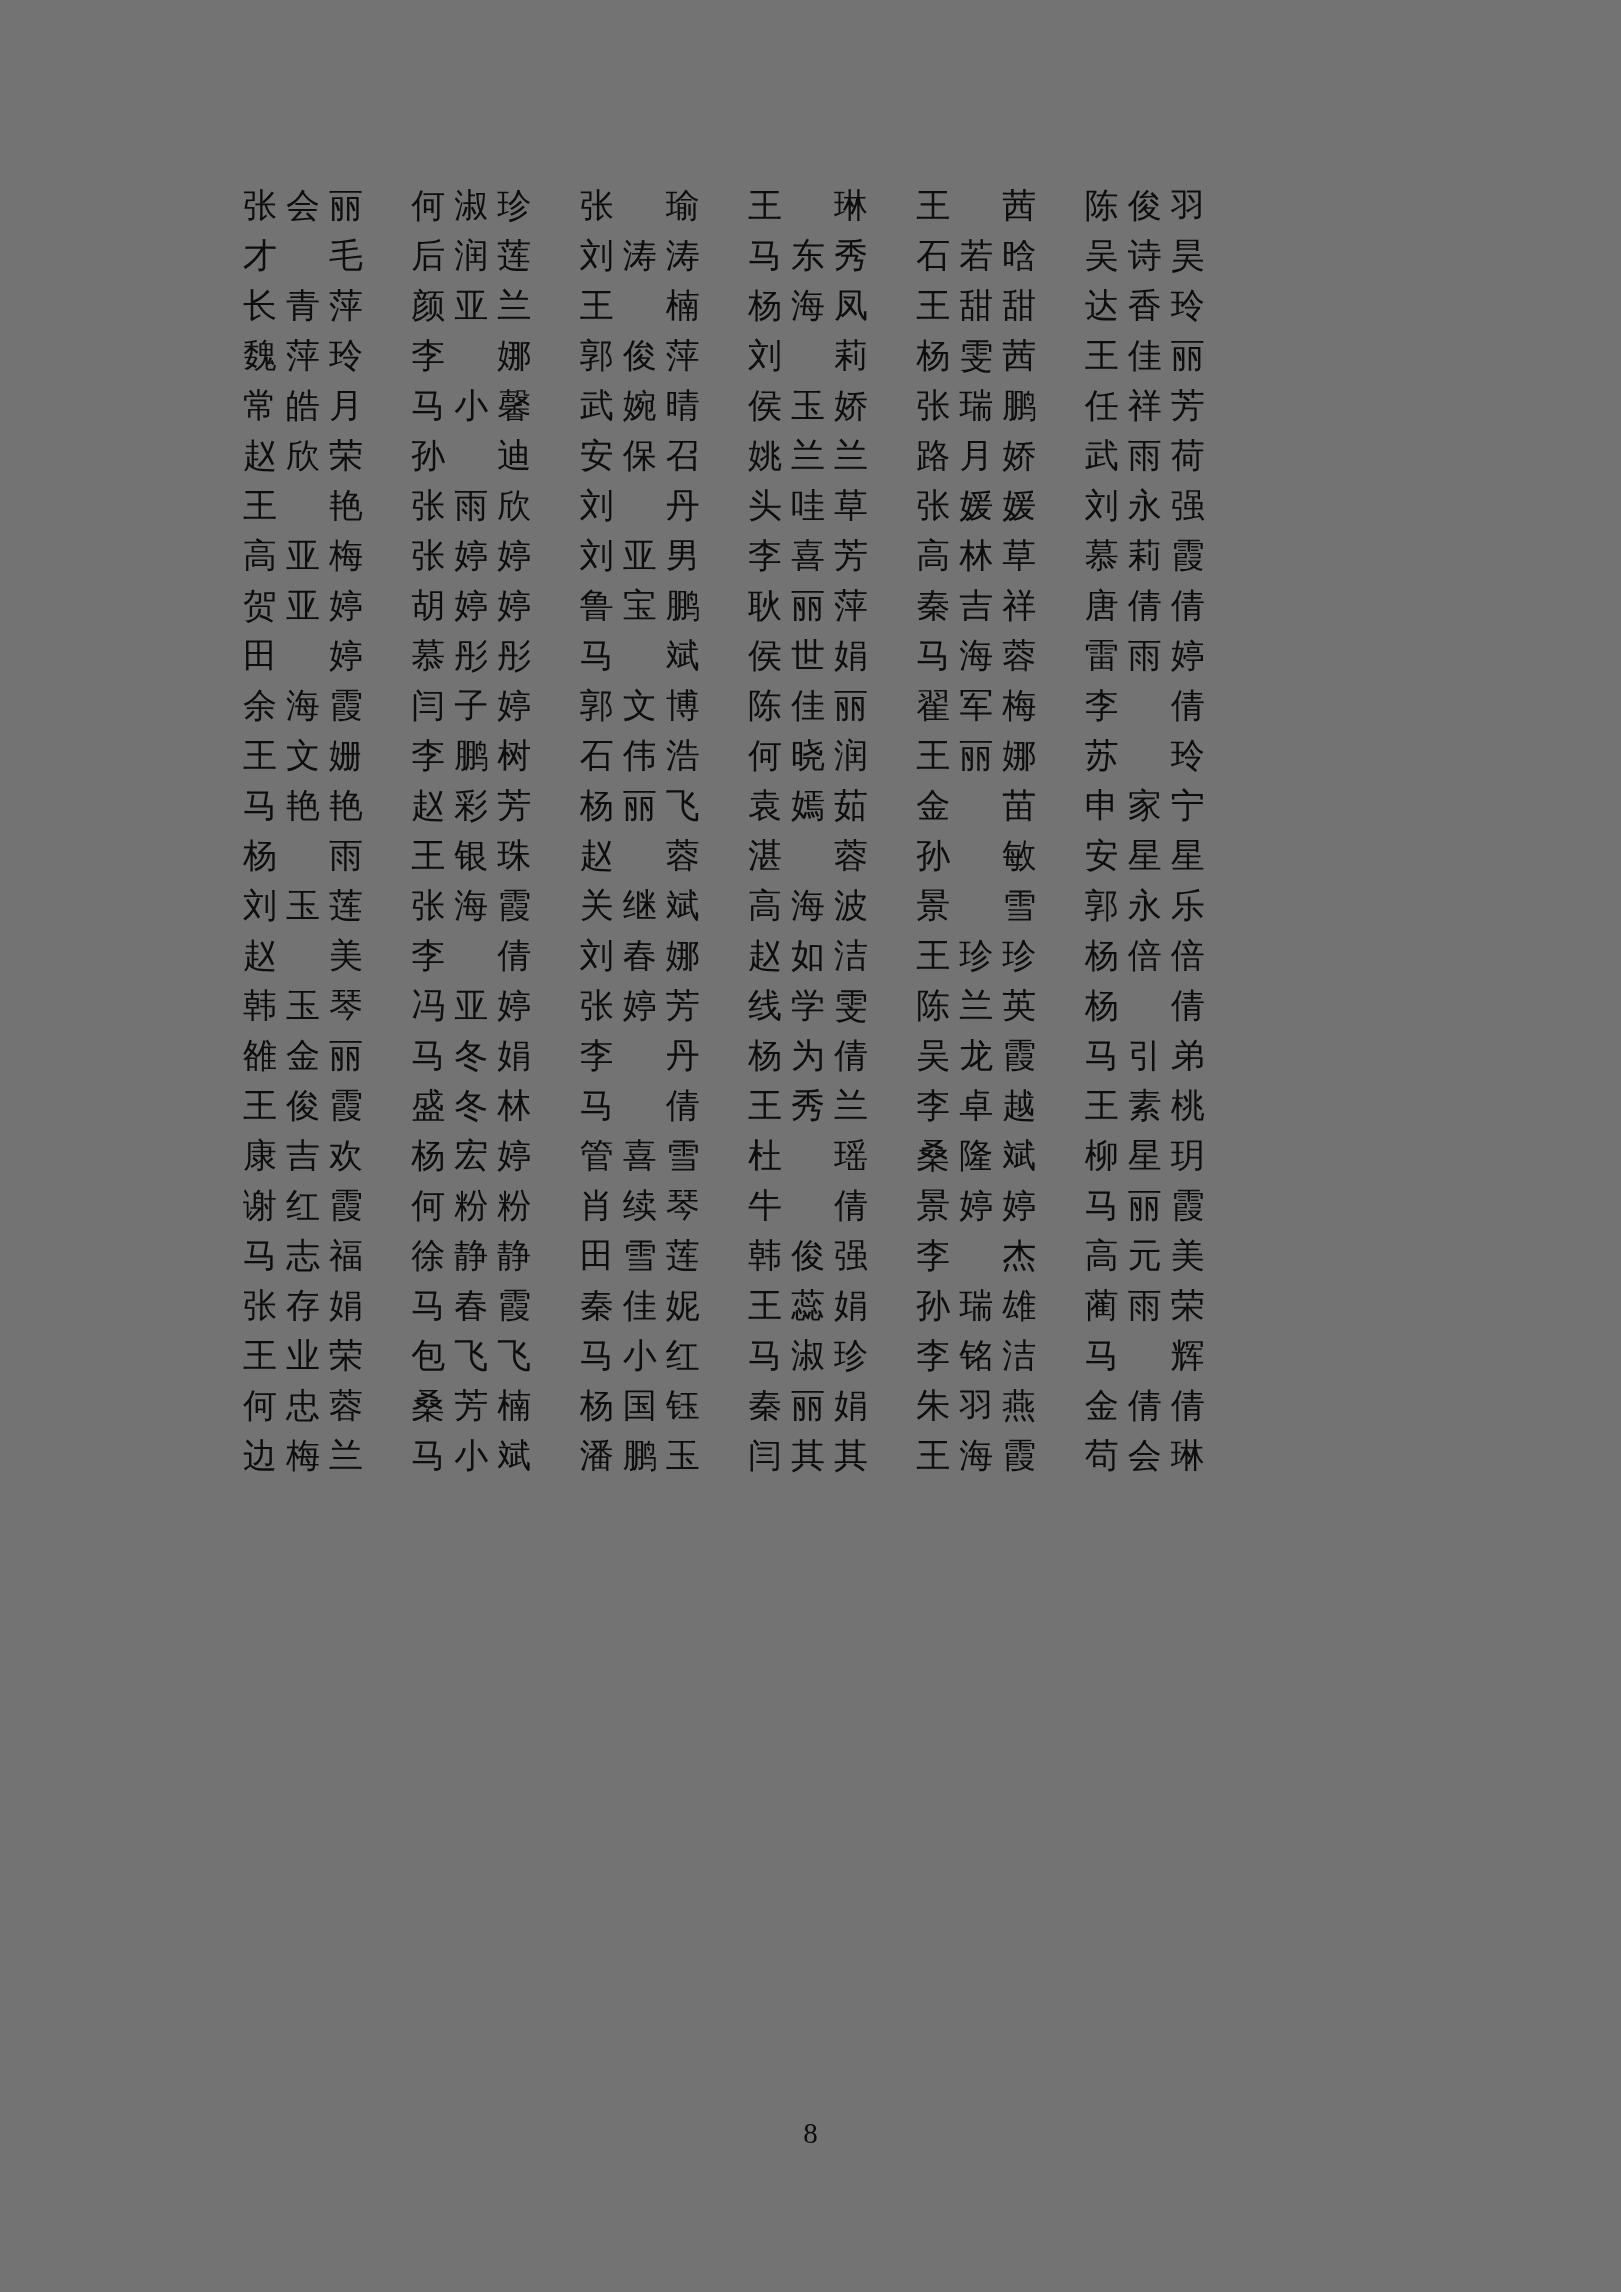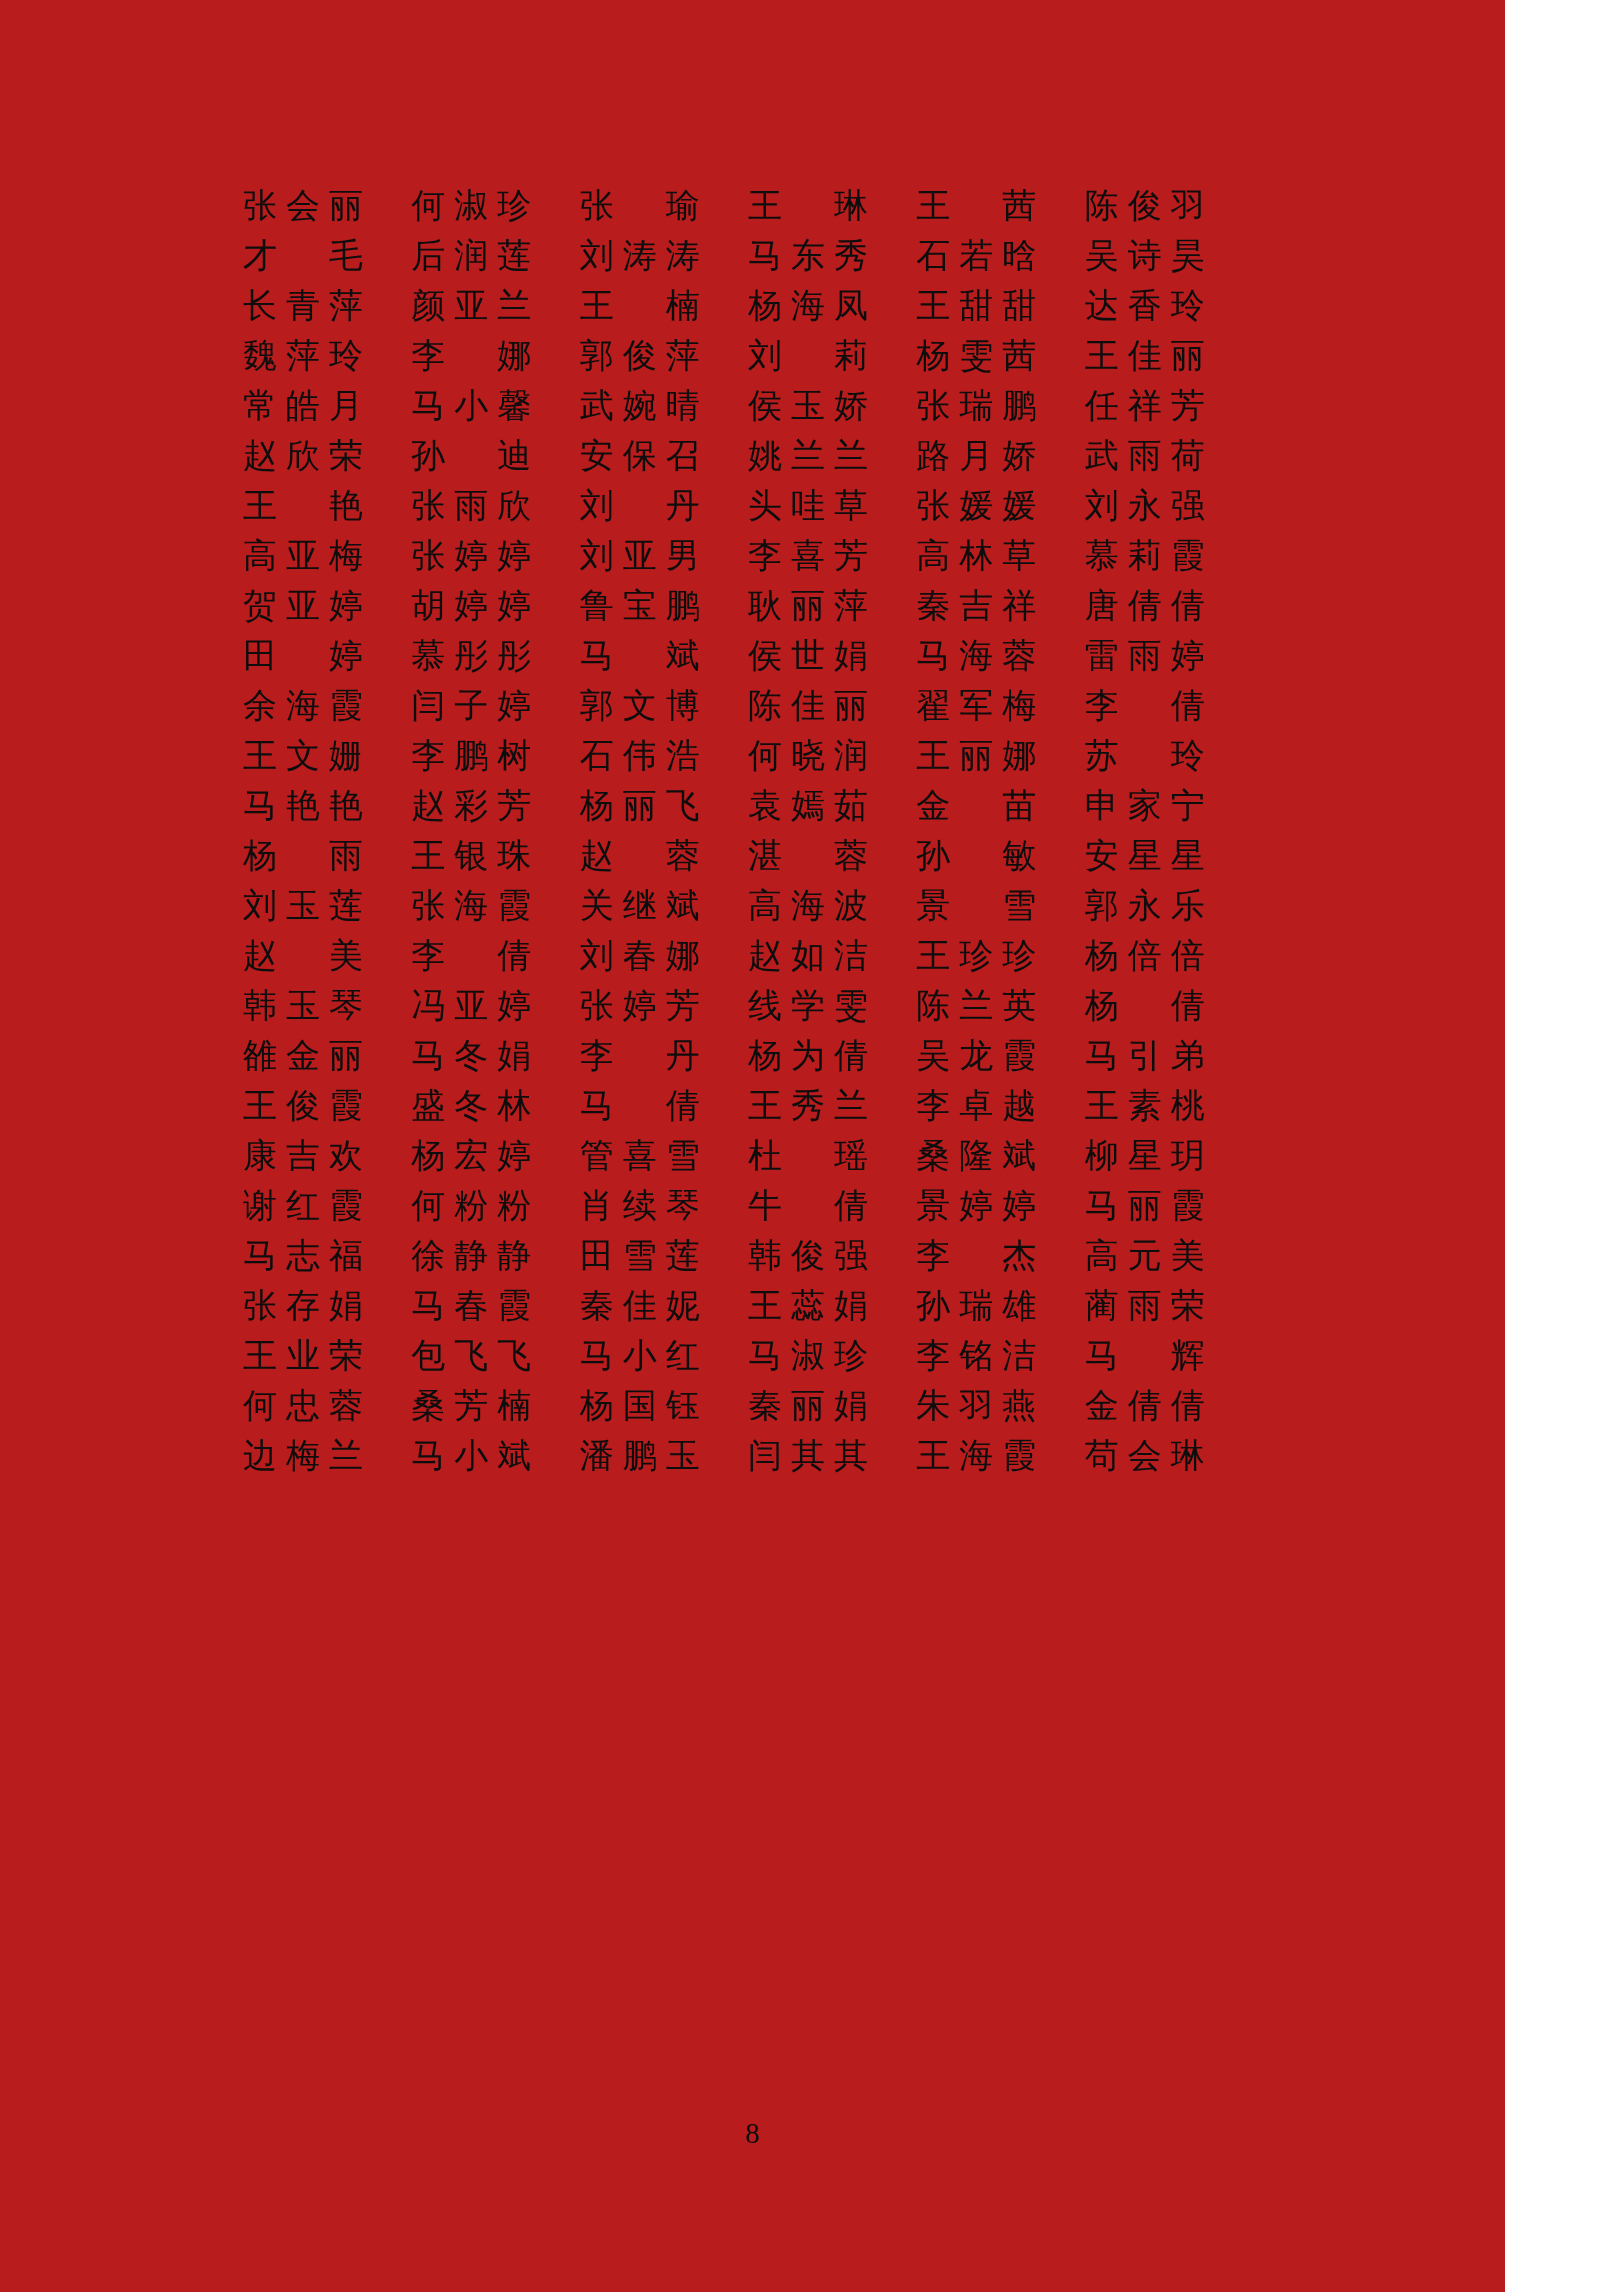--- a/index.html
+++ b/index.html
@@ -1,24 +1,24 @@
 <!DOCTYPE html>
 <html><head>
 <meta charset="utf-8">
 <style>
   html, body {
     margin: 0;
     padding: 0;
     background: #ffffff;
   }
   .page {
-    width: 1505px;
+    width: 1621px;
     height: 2293px;
     position: relative;
-    background: #b91c1c;
+    background: #737373;
     box-sizing: border-box;
     font-family: "Liberation Serif", "DejaVu Serif", serif;
     overflow: hidden;
   }
   .name-grid {
     position: absolute;
     left: 243px;
     top: 181px;
     width: 1010px;
     display: grid;

